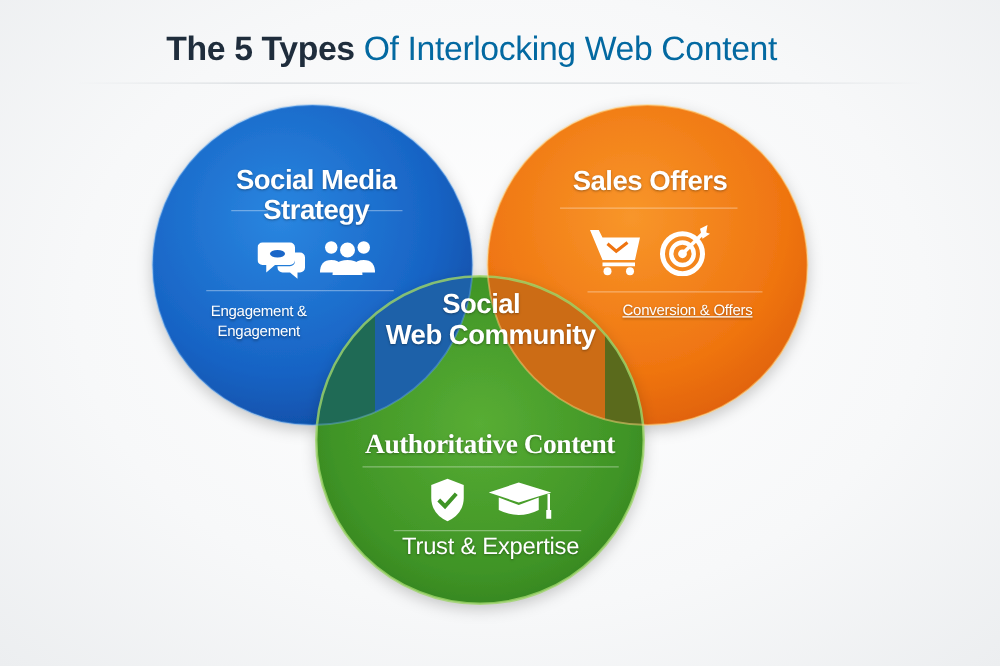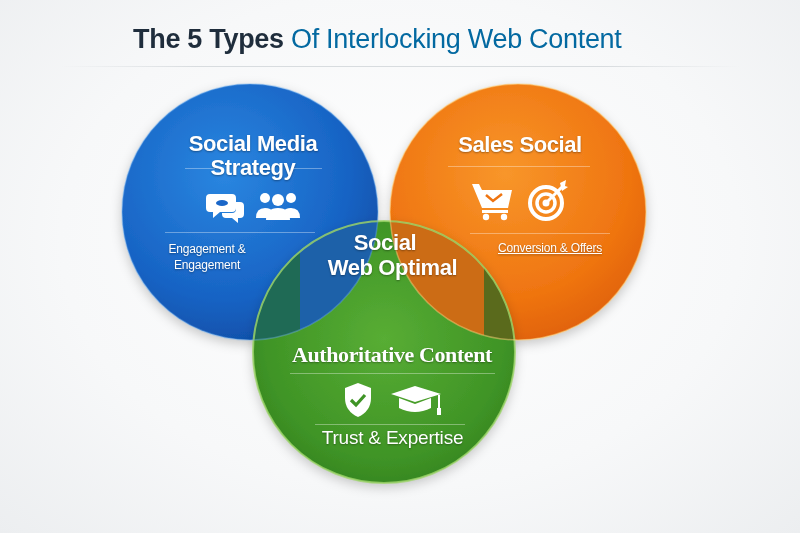--- a/index.html
+++ b/index.html
@@ -124,21 +124,21 @@
   <circle cx="24" cy="9" r="6" fill="#fff"></circle>
   <path d="M2 27 q0 -10 9 -10 q6 0 8 4 v6z" fill="#fff"></path>
   <path d="M46 27 q0 -10 -9 -10 q-6 0 -8 4 v6z" fill="#fff"></path>
   <path d="M12 29 q0 -12 12 -12 q12 0 12 12z" fill="#fff"></path>
 </svg>
 
 <div class="rule" style="left:165px; top:232px; width:150px;"></div>
 <div class="label sub" style="left:152px; top:241px; width:110px;">Engagement &amp;</div>
 <div class="label sub" style="left:152px; top:257px; width:110px;">Engagement</div>
 
-<div class="label h" style="left:440px; top:133px; width:160px;">Sales Social</div>
+<div class="label h" style="left:440px; top:133px; width:160px;">Sales Offers</div>
 <div class="rule" style="left:448px; top:166px; width:142px;"></div>
 
 <svg class="icon" style="left:470px; top:181px;" width="46" height="40" viewBox="0 0 46 40">
   <path d="M2 3 h7 l3 6 h30 l-4 18 h-26z" fill="#fff"></path>
   <path d="M16 14 l7 6 l9 -7" fill="none" stroke="#ef7410" stroke-width="2.5"></path>
   <rect x="12" y="29" width="26" height="3" fill="#fff"></rect>
   <circle cx="16" cy="36" r="3.2" fill="#fff"></circle>
   <circle cx="34" cy="36" r="3.2" fill="#fff"></circle>
 </svg>
 <svg class="icon" style="left:528px; top:179px;" width="42" height="42" viewBox="0 0 42 42">
@@ -146,21 +146,21 @@
   <circle cx="18" cy="24" r="9" fill="none" stroke="#fff" stroke-width="3.5"></circle>
   <circle cx="18" cy="24" r="3.5" fill="#fff"></circle>
   <path d="M18 24 L36 6" stroke="#fff" stroke-width="3"></path>
   <path d="M32 4 l6 -3 l-1 6 l3 1 l-6 4z" fill="#fff"></path>
 </svg>
 
 <div class="rule" style="left:470px; top:233px; width:140px;"></div>
 <div class="label sub" style="left:485px; top:240px; width:130px;text-decoration:underline;">Conversion &amp; Offers</div>
 
 <div class="label h" style="left:320px; top:231px; width:130px; font-size:22px;">Social</div>
-<div class="label h" style="left:305px; top:256px; width:175px; font-size:22px;">Web Optimal</div>
+<div class="label h" style="left:305px; top:256px; width:175px; font-size:22px;">Web Community</div>
 
 <div class="label h" style="left:282px; top:343px; width:220px;font-family:Liberation Serif, serif;">Authoritative Content</div>
 <div class="rule" style="left:290px; top:373px; width:205px;"></div>
 
 <svg class="icon" style="left:342px; top:381px;" width="32" height="38" viewBox="0 0 32 38">
   <path d="M16 2 l13 5 v10 q0 13 -13 19 q-13 -6 -13 -19 v-10z" fill="#fff"></path>
   <path d="M9 19 l5 5 l9 -10" fill="none" stroke="#3f9426" stroke-width="3.2"></path>
 </svg>
 <svg class="icon" style="left:389px; top:384px;" width="56" height="34" viewBox="0 0 56 34">
   <path d="M2 10 L26 2 L52 10 L26 18z" fill="#fff"></path>

